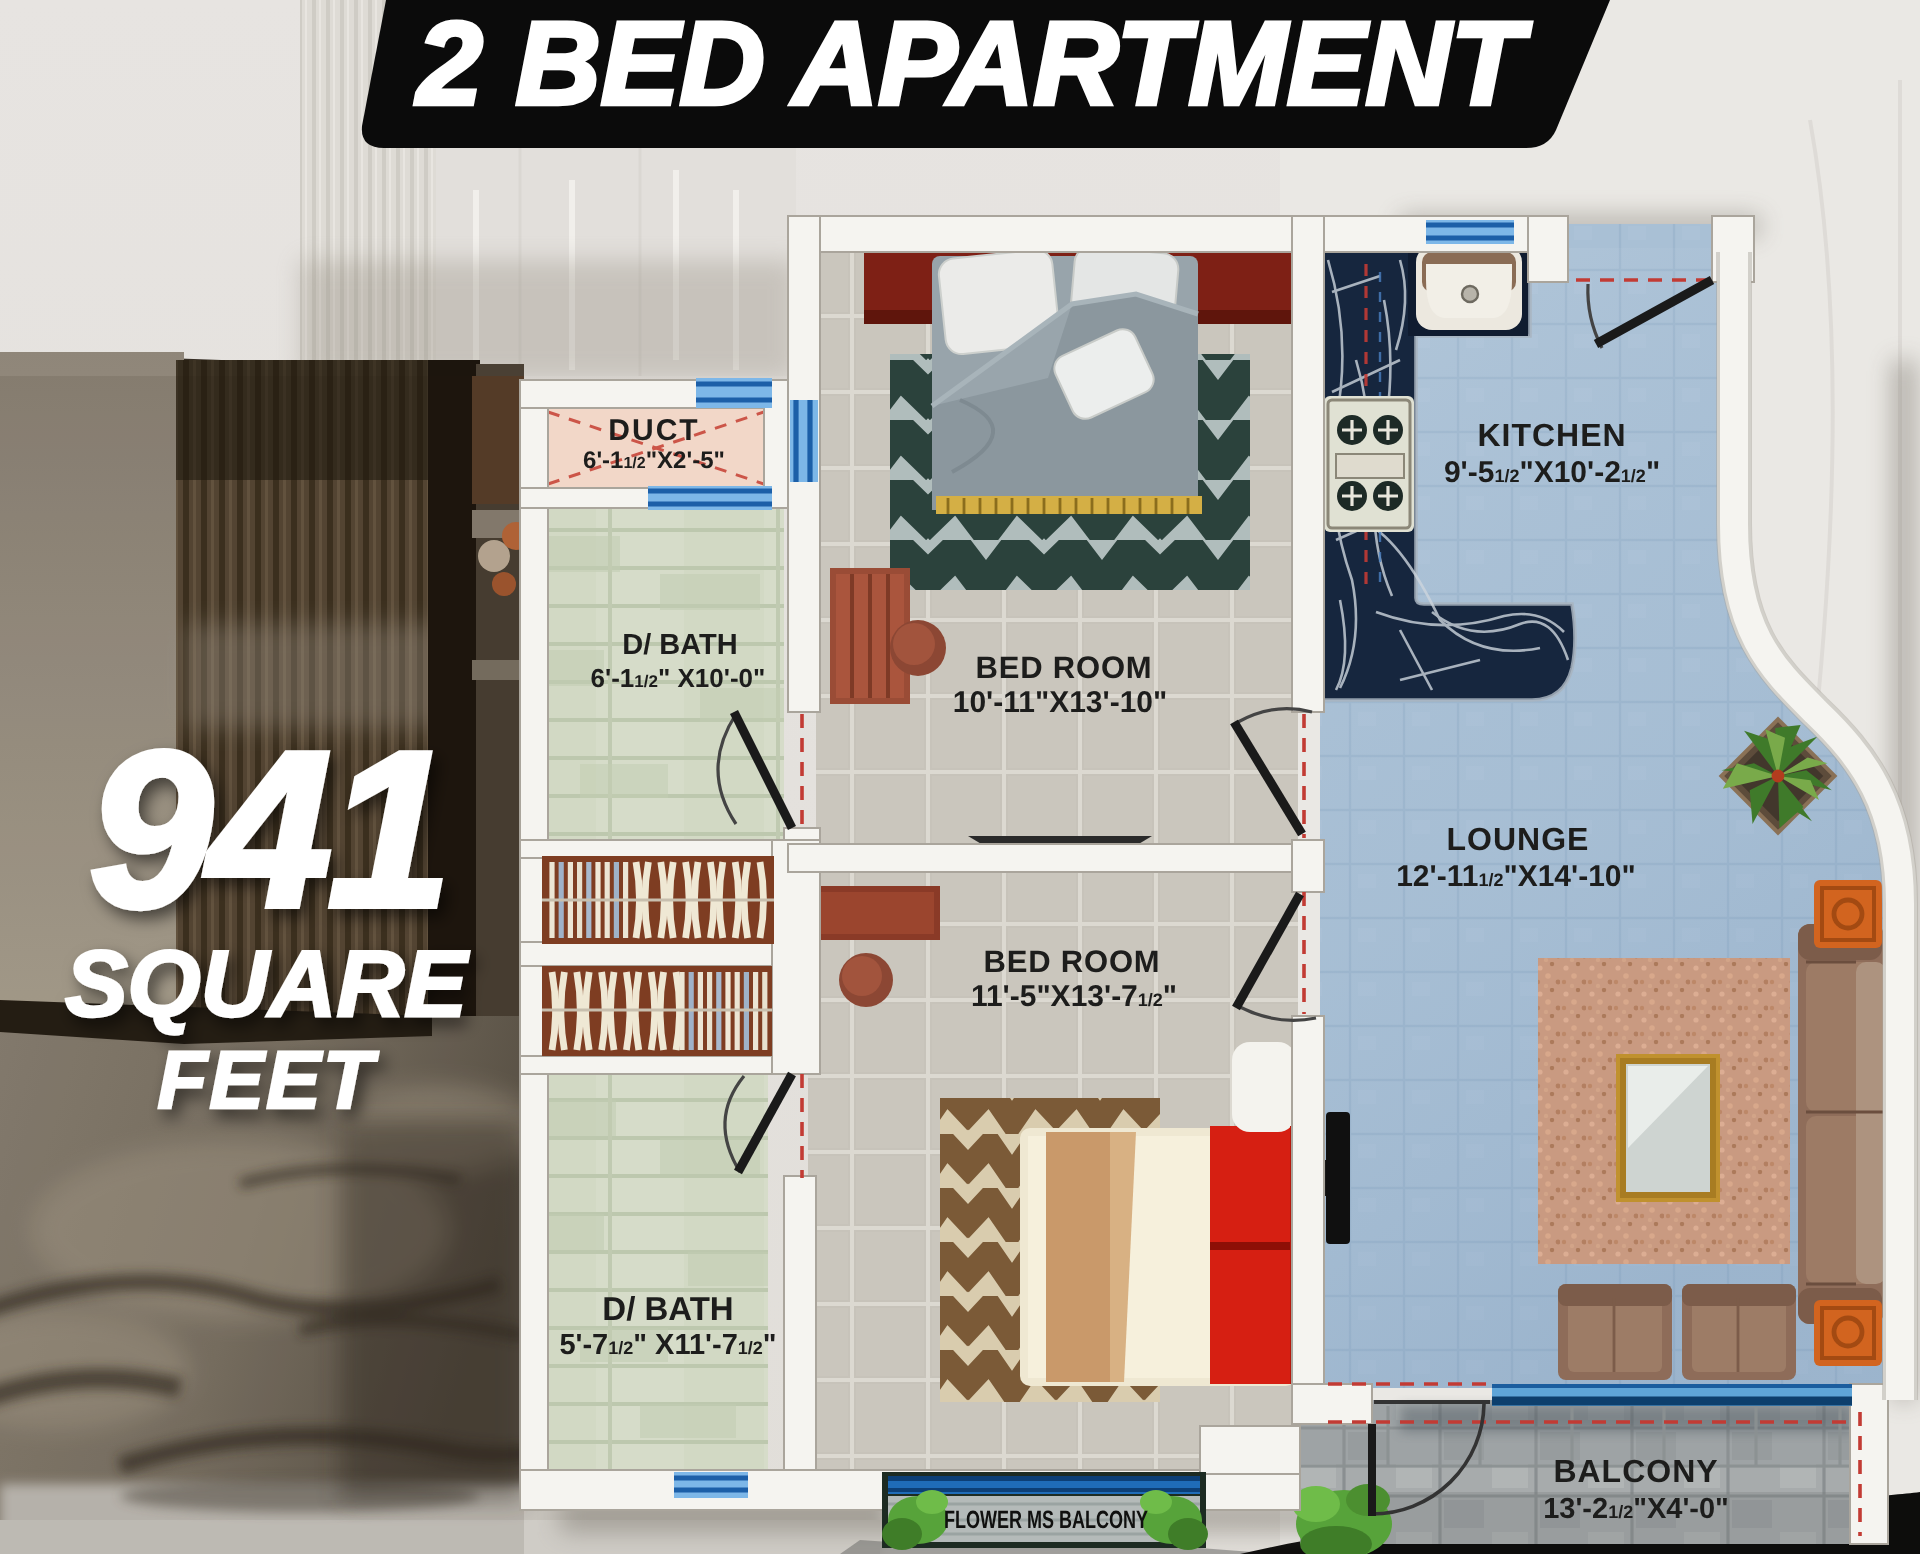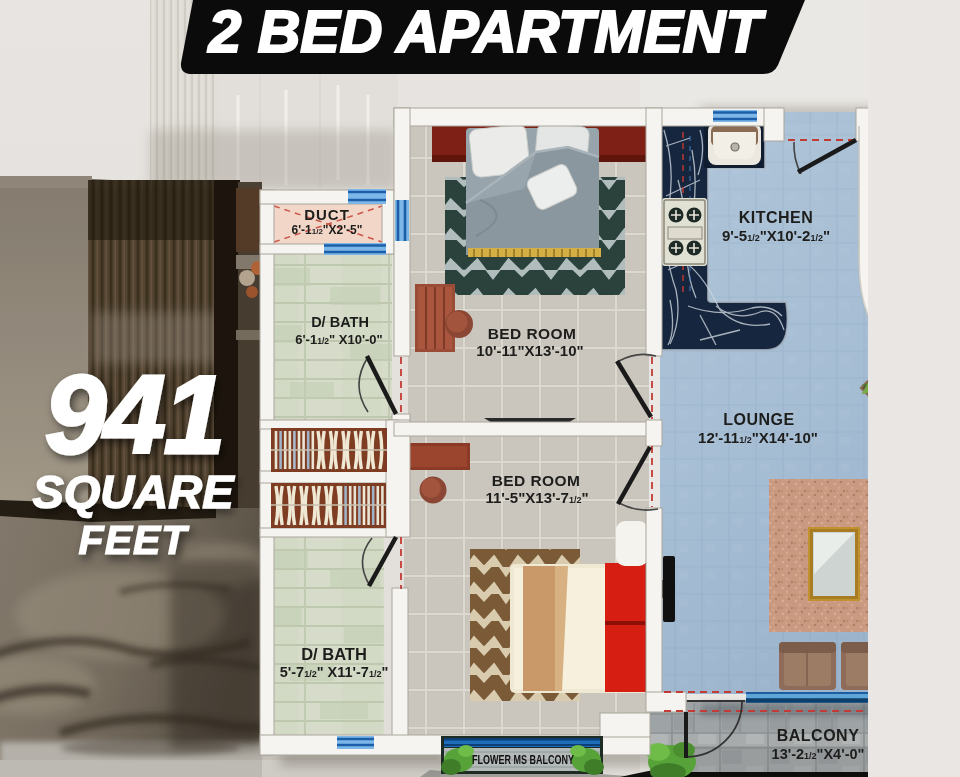--- a/index.html
+++ b/index.html
@@ -1,16 +1,16 @@
 <!DOCTYPE html>
 <html><head>
 <meta charset="utf-8">
 <style>
   html,body{margin:0;padding:0;background:#e9e6e3;}
-  #page{position:relative;width:868px;height:777px;overflow:hidden;font-family:"Liberation Sans",sans-serif;}
+  #page{position:relative;width:960px;height:777px;overflow:hidden;font-family:"Liberation Sans",sans-serif;}
   svg{display:block;}
   text{font-family:"Liberation Sans",sans-serif;}
 </style>
 </head>
 <body>
 <div id="page">
 <svg width="960" height="777" viewBox="0 0 960 777">
 <defs>
   <linearGradient id="bgTop" x1="0" y1="0" x2="0" y2="1">
     <stop offset="0" stop-color="#e7e4e1"></stop>

